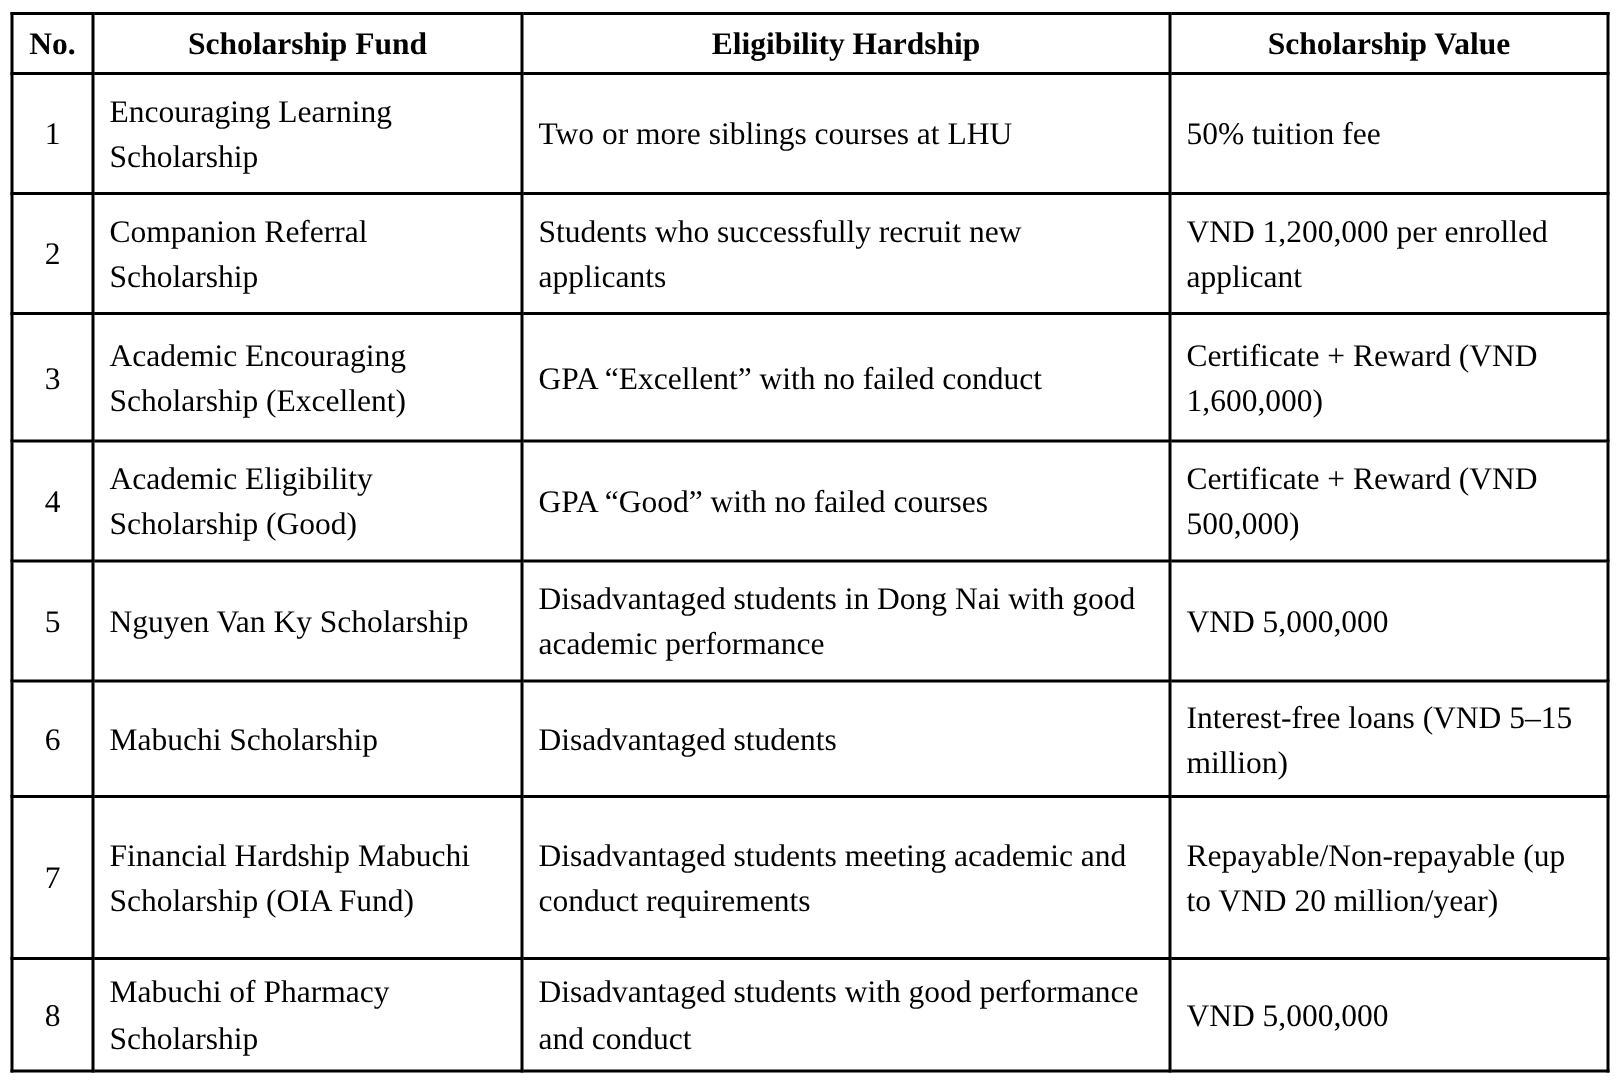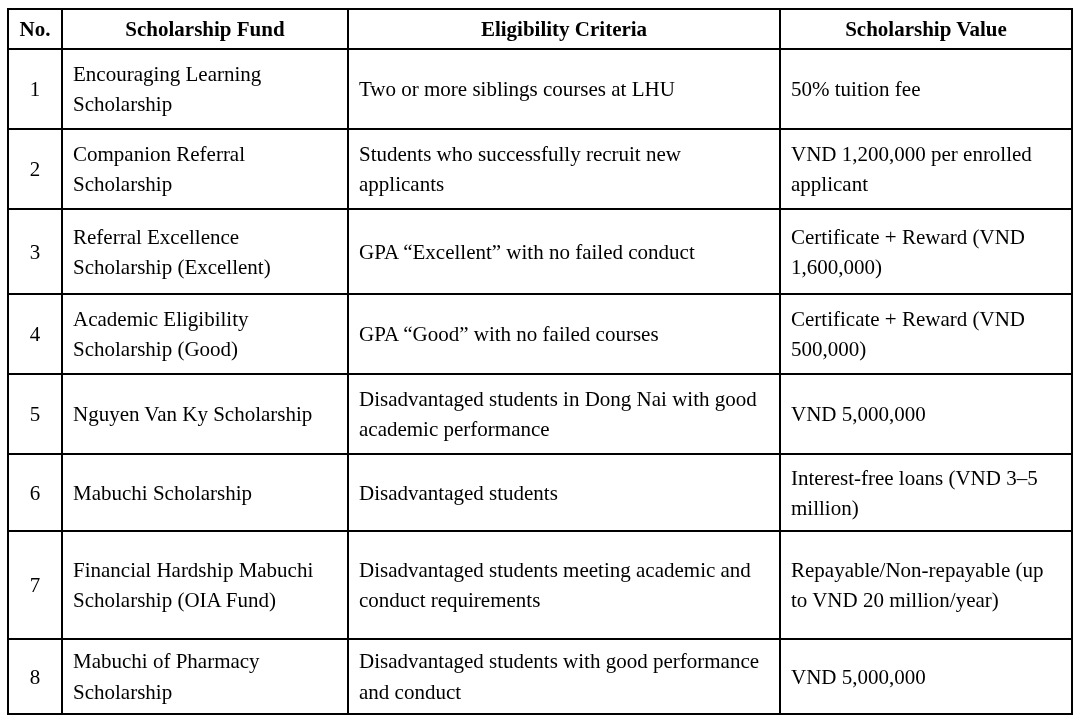--- a/index.html
+++ b/index.html
@@ -67,60 +67,60 @@
     <colgroup>
       <col class="c-no">
       <col class="c-name">
       <col class="c-crit">
       <col class="c-value">
     </colgroup>
     <thead>
       <tr>
         <th>No.</th>
         <th>Scholarship Fund</th>
-        <th>Eligibility Criteria</th>
+        <th>Eligibility Hardship</th>
         <th>Scholarship Value</th>
       </tr>
     </thead>
     <tbody>
         <tr>
           <td class="col-no">1</td>
           <td>Encouraging Learning Scholarship</td>
           <td>Two or more siblings courses at LHU</td>
           <td>50% tuition fee</td>
         </tr>
         <tr>
           <td class="col-no">2</td>
           <td>Companion Referral Scholarship</td>
           <td>Students who successfully recruit new applicants</td>
           <td>VND 1,200,000 per enrolled applicant</td>
         </tr>
         <tr>
           <td class="col-no">3</td>
-          <td>Referral Excellence Scholarship (Excellent)</td>
+          <td>Academic Encouraging Scholarship (Excellent)</td>
           <td>GPA “Excellent” with no failed conduct</td>
           <td>Certificate + Reward (VND 1,600,000)</td>
         </tr>
         <tr>
           <td class="col-no">4</td>
           <td>Academic Eligibility Scholarship (Good)</td>
           <td>GPA “Good” with no failed courses</td>
           <td>Certificate + Reward (VND 500,000)</td>
         </tr>
         <tr>
           <td class="col-no">5</td>
           <td>Nguyen Van Ky Scholarship</td>
           <td>Disadvantaged students in Dong Nai with good academic performance</td>
           <td>VND 5,000,000</td>
         </tr>
         <tr>
           <td class="col-no">6</td>
           <td>Mabuchi Scholarship</td>
           <td>Disadvantaged students</td>
-          <td>Interest-free loans (VND 3–5 million)</td>
+          <td>Interest-free loans (VND 5–15 million)</td>
         </tr>
         <tr>
           <td class="col-no">7</td>
           <td>Financial Hardship Mabuchi Scholarship (OIA Fund)</td>
           <td>Disadvantaged students meeting academic and conduct requirements</td>
           <td>Repayable/Non-repayable (up to VND 20 million/year)</td>
         </tr>
         <tr>
           <td class="col-no">8</td>
           <td>Mabuchi of Pharmacy Scholarship</td>

